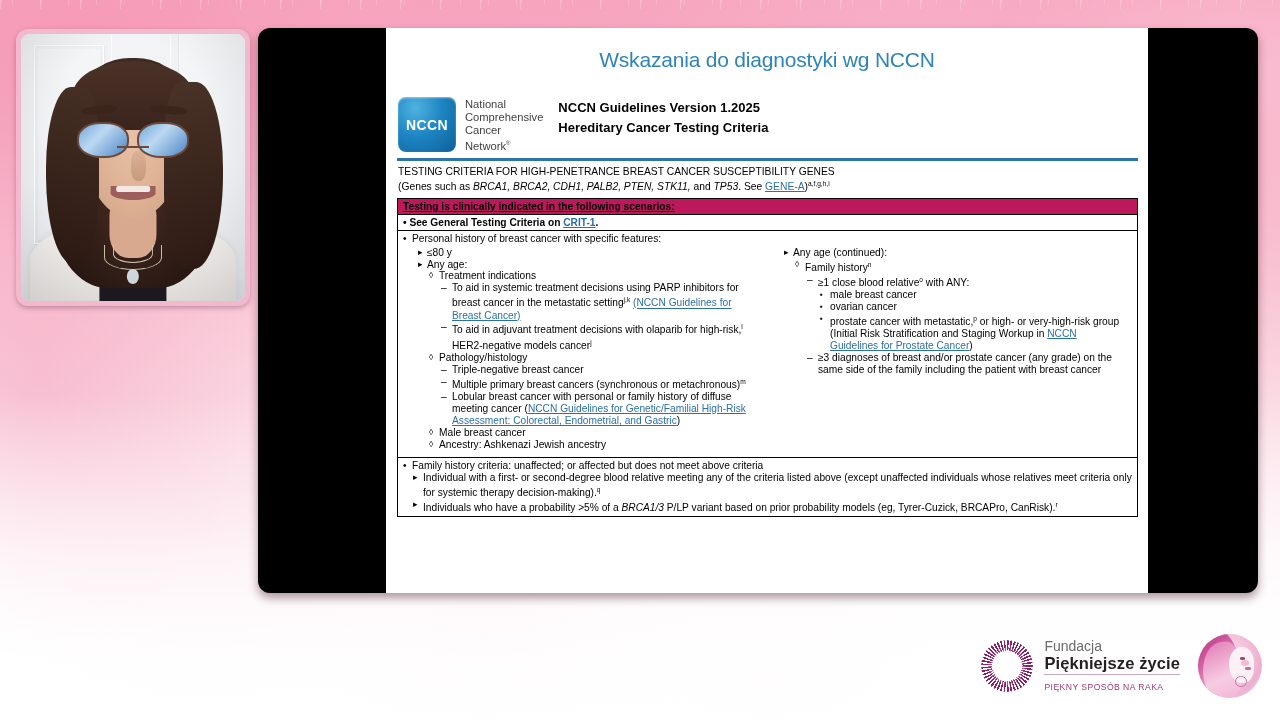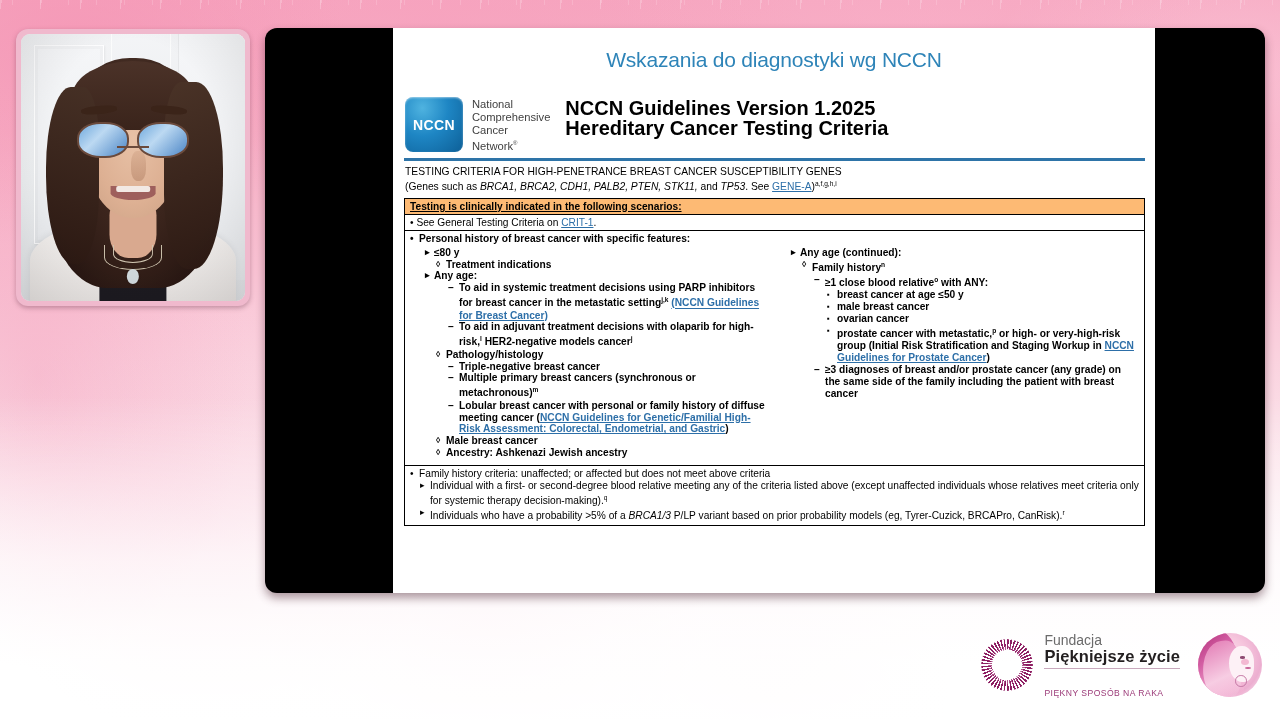--- a/index.html
+++ b/index.html
@@ -101,21 +101,21 @@
       border:1.3px solid #c8bda8;border-top:none;border-radius:0 0 60% 60%;}
   .chain2{position:absolute;left:50%;top:79%;width:17%;height:6.5%;transform:translateX(-50%);
       border:1.3px solid #cfc4b0;border-top:none;border-radius:0 0 60% 60%;}
   .pendant{position:absolute;left:50%;top:88%;width:5.5%;height:5.5%;transform:translateX(-50%);
       background:#cfd8dc;border-radius:50%;box-shadow:0 0 2px rgba(0,0,0,.2);}
   .camsoft{position:absolute;inset:0;background:
       radial-gradient(ellipse at 50% 45%, rgba(255,255,255,0) 55%, rgba(0,0,0,.10) 100%);}
 
   
   #slide-frame{
-    position:absolute;left:265px;top:28px;width:1000px;height:565px;z-index:4;
+    position:absolute;left:258px;top:28px;width:1000px;height:565px;z-index:4;
     background:#000;border-radius:12px;overflow:hidden;
     box-shadow:0 5px 10px rgba(70,30,45,.45);
   }
   #slide{
     position:absolute;left:128px;top:0;width:762px;height:565px;background:#fff;
   }
 
   
   .slide-title{
     position:absolute;left:0;right:0;top:20px;text-align:center;
@@ -130,43 +130,43 @@
   .nccn-logo{
     width:58px;height:55px;border-radius:8px;flex:none;margin-top:1px;
     background:radial-gradient(ellipse at 30% 20%, #4fb3e0 0%, #1e86c4 45%, #0d5f97 100%);
     color:#fff;font-weight:bold;font-size:14px;
     display:flex;align-items:center;justify-content:center;
     letter-spacing:.4px;
     box-shadow:inset 0 1px 2px rgba(255,255,255,.5);
   }
   .nccn-words{font-size:11.2px;line-height:13.1px;color:#3f3f3f;padding-top:2px;white-space:nowrap;}
   .nccn-words sup{font-size:6px;vertical-align:super;}
-  .hdr-title{font-size:20px;font-weight:bold;line-height:20px;padding-top:2px;margin-left:6px;}
+  .hdr-title{font-size:13px;font-weight:bold;line-height:20px;padding-top:2px;margin-left:6px;}
   .rule{height:3px;background:#2e74a8;margin:5px 2px 0 2px;}
 
   .crit-head{font-size:10.3px;line-height:11.6px;margin:5px 0 0 3px;font-weight:normal;}
   .crit-head .l2{margin-top:0px;}
   .lnk{color:#2d6fa8;text-decoration:underline;}
   .it{font-style:italic;}
   .sup{font-size:6.6px;vertical-align:super;}
 
   
   .tbl{margin:5px 2px 0 2px;border:1.4px solid #000;}
   .row{border-bottom:1.2px solid #000;padding:2px 5px;}
   .row:last-child{border-bottom:none;}
-  .r-head{font-size:10.2px;font-weight:bold;background:#fdba74;}
+  .r-head{font-size:10.2px;font-weight:bold;background:#be185d;}
   .r-head u{text-decoration:underline;}
-  .r-small{font-size:10.2px;font-weight:normal;}
+  .r-small{font-size:10.2px;font-weight:bold;}
 
   .cols{display:flex;padding:0;}
   .col{padding:2px 5px 4px 5px;}
   .col-l{width:355px;flex:none;}
   .col-r{flex:1;padding-left:6px;}
 
-  .li{font-size:10.2px;line-height:11.9px;font-weight:bold;position:relative;}
+  .li{font-size:10.2px;line-height:11.9px;font-weight:normal;position:relative;}
   .b1{padding-left:9px;}   .b1::before{content:"•";position:absolute;left:0;}
   .b2{padding-left:19px;}  .b2::before{content:"\25B8";position:absolute;left:10px;font-size:9px;}
   .b3{padding-left:31px;}  .b3::before{content:"\25CA";position:absolute;left:21px;font-size:8.5px;}
   .b4{padding-left:44px;}  .b4::before{content:"\2013";position:absolute;left:33px;}
   .b5{padding-left:56px;}  .b5::before{content:"\25AA";position:absolute;left:46px;font-size:8px;}
 
   .bot .li{font-weight:normal;}
   .bot .b1{padding-left:9px;}
   .bot .b2{padding-left:20px;}
   .bot .b2::before{left:10px;}
@@ -179,21 +179,21 @@
       background:repeating-conic-gradient(#8e1f63 0deg 4deg, rgba(255,255,255,0) 4deg 8deg);
       -webkit-mask:radial-gradient(circle, transparent 0 42%, #000 43% 100%);
               mask:radial-gradient(circle, transparent 0 42%, #000 43% 100%);}
   .sunburst .ring2{position:absolute;inset:7px;border-radius:50%;
       background:repeating-conic-gradient(#b0538d 2deg 5deg, rgba(255,255,255,0) 5deg 10deg);
       -webkit-mask:radial-gradient(circle, transparent 0 55%, #000 56% 100%);
               mask:radial-gradient(circle, transparent 0 55%, #000 56% 100%);}
   .fnd-txt{line-height:1.08;}
   .fnd-1{font-size:14px;color:#6b6b6b;}
   .fnd-2{font-size:16.5px;font-weight:bold;color:#231f20;letter-spacing:.1px;}
-  .fnd-3{font-size:8.6px;color:#9b3a78;letter-spacing:.45px;border-top:1px solid #c9a9bd;padding-top:20px;margin-top:2px;}
+  .fnd-3{font-size:8.6px;color:#9b3a78;letter-spacing:.45px;border-top:1px solid #c9a9bd;padding-top:8px;margin-top:2px;}
   .lady{position:relative;width:64px;height:64px;flex:none;border-radius:50%;overflow:hidden;
       background:radial-gradient(circle at 42% 40%, #fbe3ee 0%, #f6c6dd 42%, #ecaed0 68%, #ffffff 100%);}
   .lady .swirlA{position:absolute;left:-8%;top:-6%;width:72%;height:112%;
       background:linear-gradient(150deg,#a8246f 0%, #d45fa4 38%, #f3afd2 72%, rgba(255,255,255,0) 100%);
       border-radius:60% 40% 55% 45%;transform:rotate(-12deg);}
   .lady .swirlB{position:absolute;left:8%;top:12%;width:60%;height:92%;
       background:linear-gradient(160deg,#e27ab4 0%, #f7cde3 60%, rgba(255,255,255,0) 100%);
       border-radius:62% 38% 48% 52%;transform:rotate(-6deg);}
   .lady .faceo{position:absolute;right:12%;top:20%;width:40%;height:56%;
       background:#fdf1f6;border-radius:52% 48% 44% 56%;}
@@ -285,37 +285,36 @@
           <span>• See General Testing Criteria on </span><span class="lnk">CRIT-1</span><span>.</span>
         </div>
 
         <div class="row">
           <div class="li b1">Personal history of breast cancer with specific features:</div>
 
           <div class="cols">
 
             <div class="col col-l">
               <div class="li b2">≤80 y</div>
+              <div class="li b2">Any age:</div>
               <div class="li b3">Treatment indications</div>
-              <div class="li b2">Any age:</div>
               <div class="li b4"><span>To aid in systemic treatment decisions using PARP inhibitors for breast cancer in the metastatic setting</span><span class="sup">j,k</span> <span class="lnk">(NCCN Guidelines for Breast Cancer)</span></div>
               <div class="li b4"><span>To aid in adjuvant treatment decisions with olaparib for high-risk,</span><span class="sup">l</span><span> HER2-negative models cancer</span><span class="sup">j</span></div>
               <div class="li b3">Pathology/histology</div>
               <div class="li b4">Triple-negative breast cancer</div>
               <div class="li b4"><span>Multiple primary breast cancers (synchronous or metachronous)</span><span class="sup">m</span></div>
               <div class="li b4"><span>Lobular breast cancer with personal or family history of diffuse meeting cancer (</span><span class="lnk">NCCN Guidelines for Genetic/Familial High-Risk Assessment: Colorectal, Endometrial, and Gastric</span><span>)</span></div>
               <div class="li b3">Male breast cancer</div>
               <div class="li b3">Ancestry: Ashkenazi Jewish ancestry</div>
             </div>
 
             <div class="col col-r">
               <div class="li b2">Any age (continued):</div>
               <div class="li b3"><span>Family history</span><span class="sup">n</span></div>
               <div class="li b4"><span>≥1 close blood relative</span><span class="sup">o</span><span> with ANY:</span></div>
-              <div class="li b5">breast cancer at age ≤50 y</div>
               <div class="li b5">male breast cancer</div>
               <div class="li b5">ovarian cancer</div>
               <div class="li b5"><span>prostate cancer with metastatic,</span><span class="sup">p</span><span> or high- or very-high-risk group (Initial Risk Stratification and Staging Workup in </span><span class="lnk">NCCN Guidelines for Prostate Cancer</span><span>)</span></div>
               <div class="li b4">≥3 diagnoses of breast and/or prostate cancer (any grade) on the same side of the family including the patient with breast cancer</div>
             </div>
 
           </div>
         </div>
 
         <div class="row bot">

